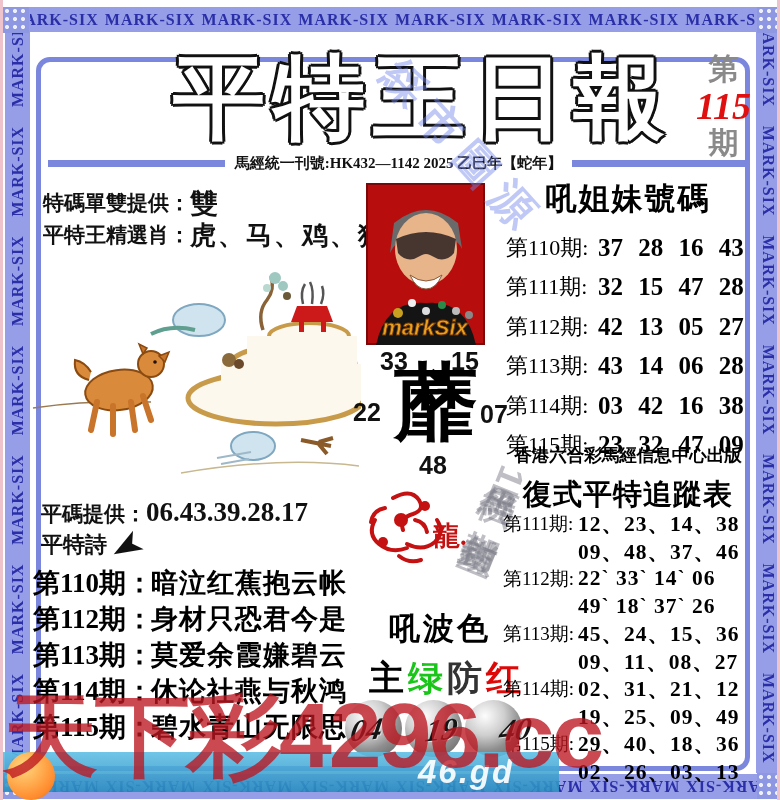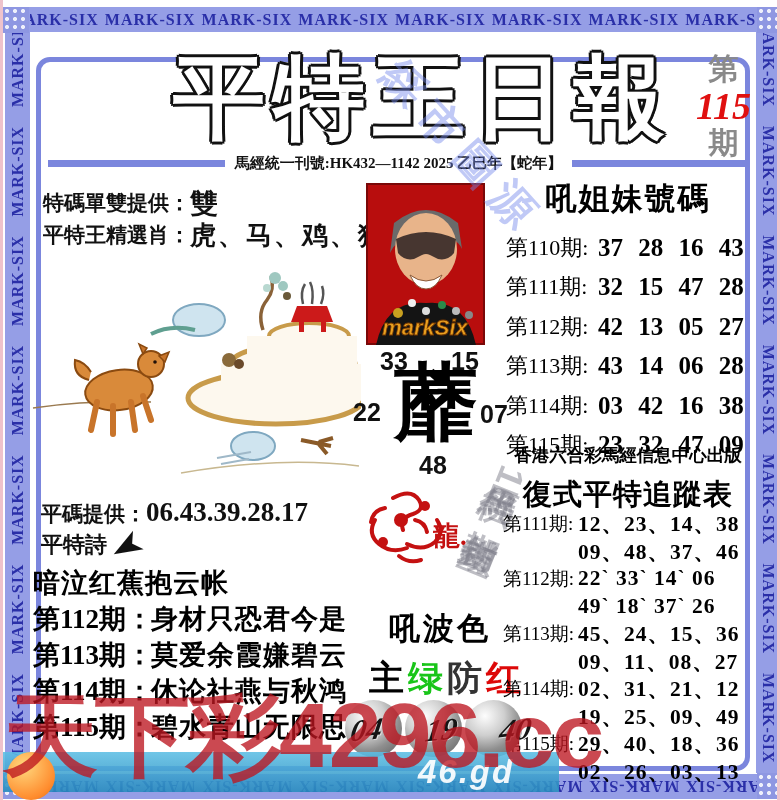--- a/index.html
+++ b/index.html
@@ -227,20 +227,21 @@
 
 <div class="ping">
   <span>平碼提供：</span><span class="val">06.43.39.28.17</span>
 </div>
 <div class="poem-label">
   <span>平特詩</span><span class="arrow">➤</span>
 </div>
 <ul class="poems">
 
     <li>
+      <span class="iss">第110期：</span>
       <span class="txt">暗泣红蕉抱云帐</span>
     </li>
 
 
     <li>
       <span class="iss">第112期：</span>
       <span class="txt">身材只恐君今是</span>
     </li>
 
     <li>

